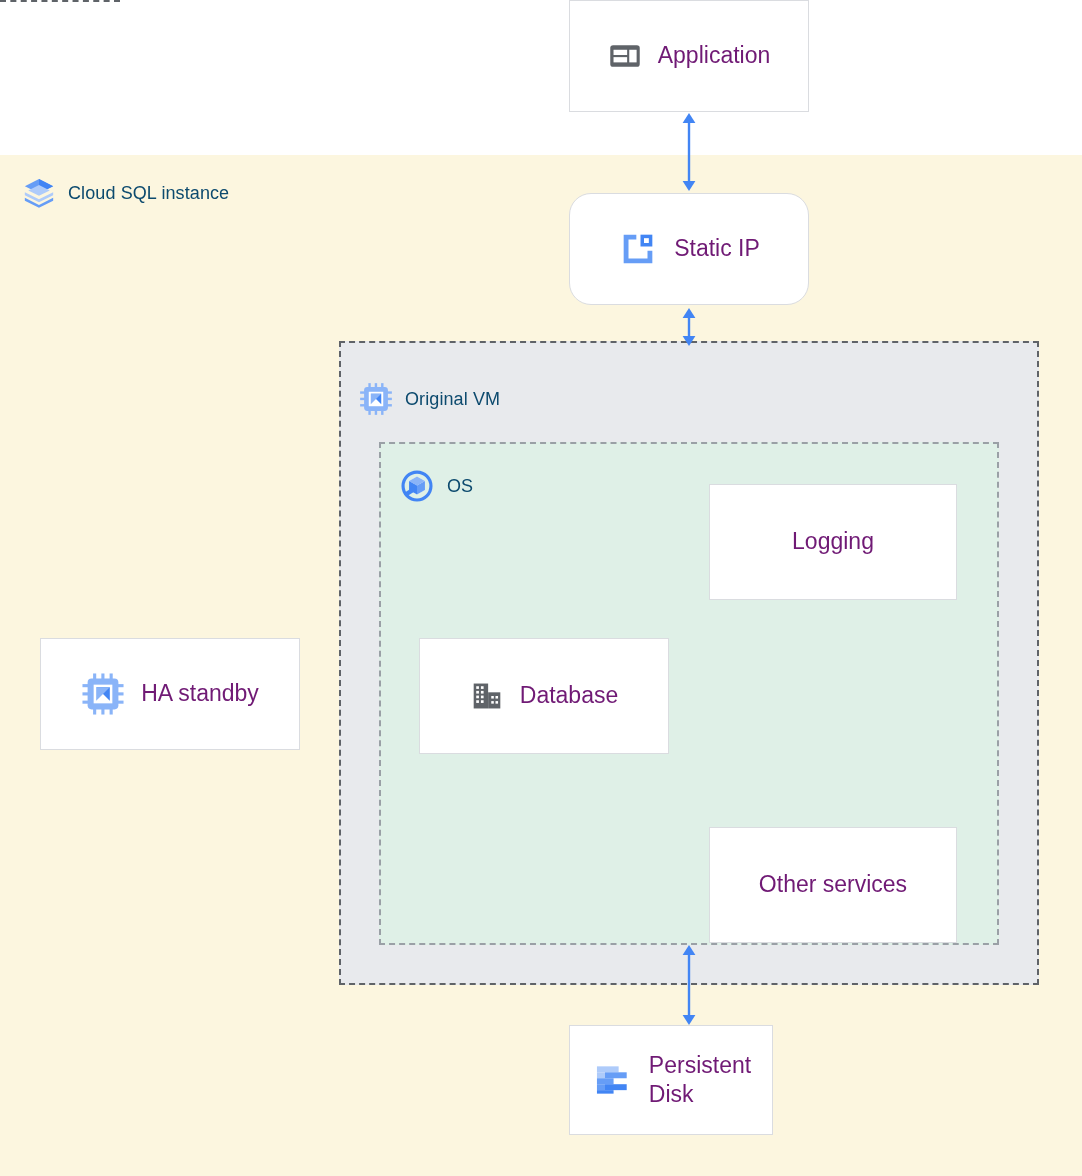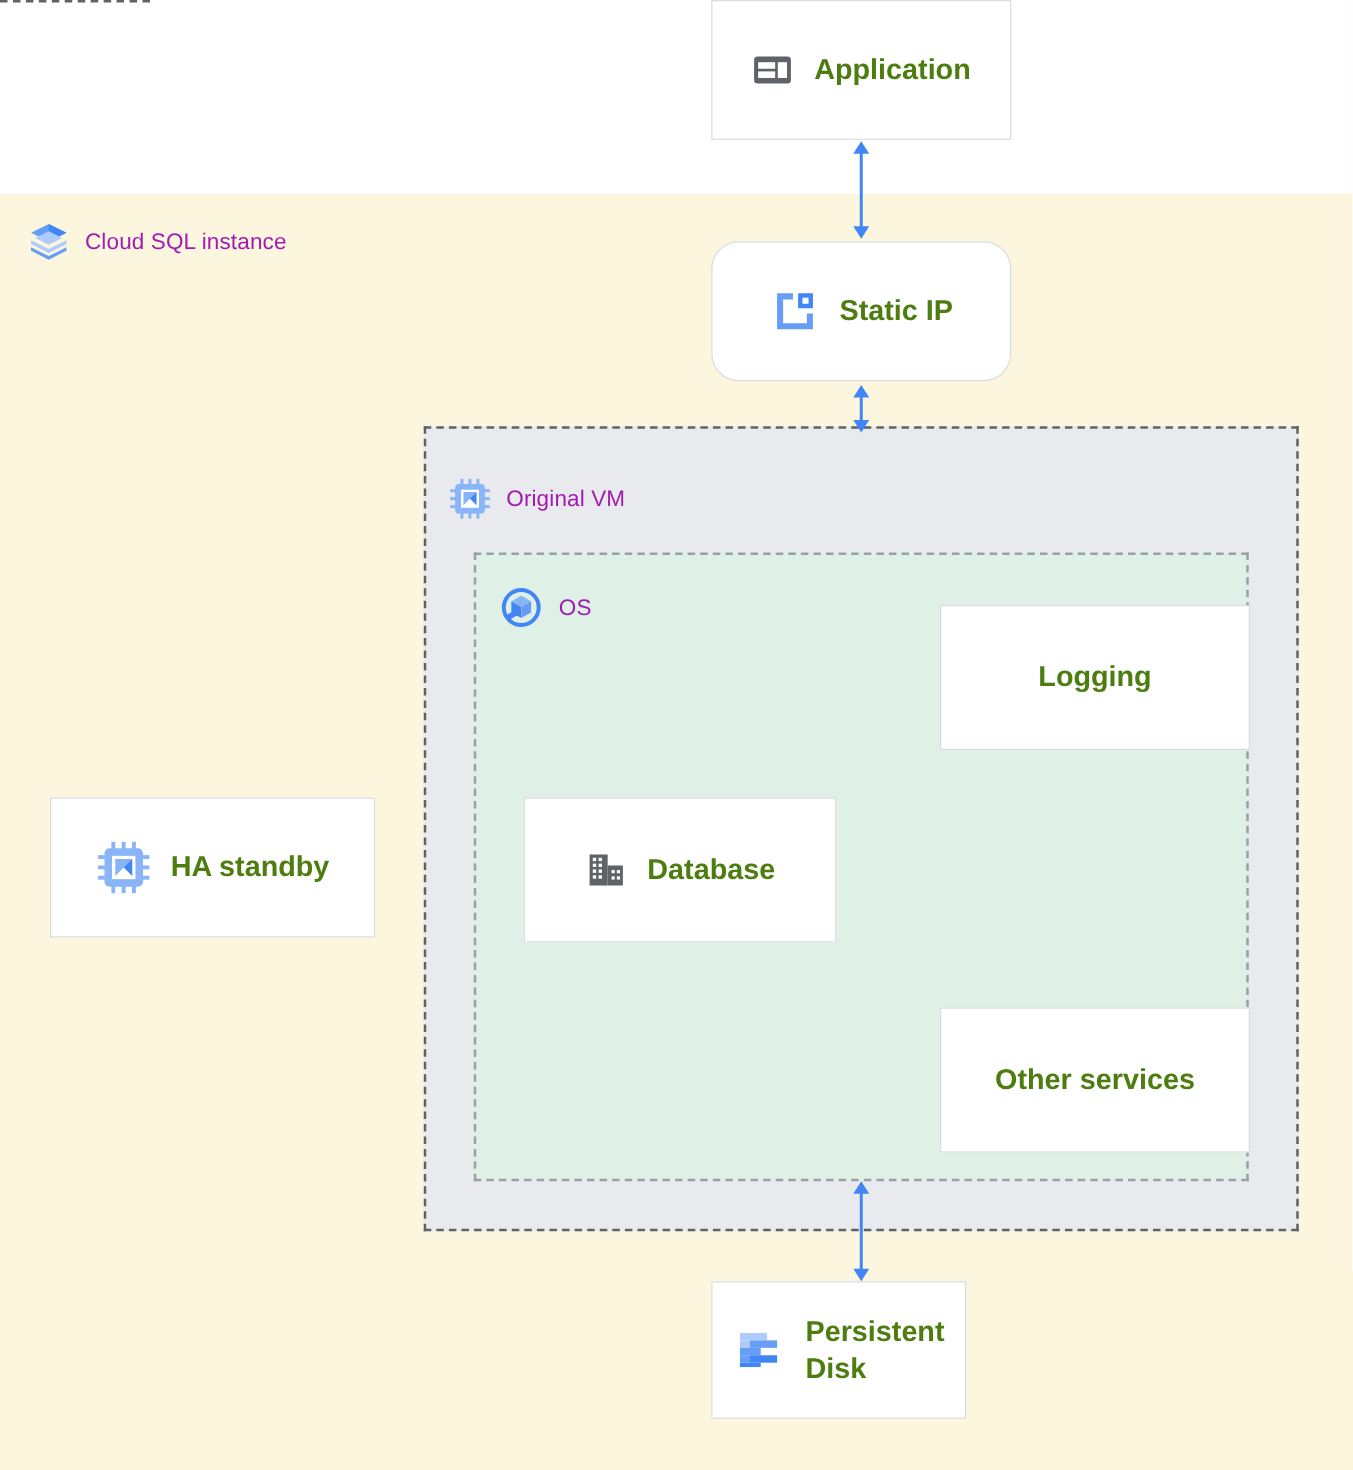--- a/index.html
+++ b/index.html
@@ -51,53 +51,52 @@
   
   .region-label {
     position: absolute;
     display: flex;
     align-items: center;
     gap: 12px;
     white-space: nowrap;
   }
   .region-label .rl-text {
     font-size: 18px;
-    color: #a21caf;
+    color: #0c4a6e;
     letter-spacing: .1px;
   }
   .label-cloudsql { left: 22px; top: 176px; }
   .label-vm { left: 359px; top: 382px; }
   .label-os { left: 399px; top: 468px; }
 
   
   .node {
     position: absolute;
     background: #ffffff;
     border: 1px solid #dadce0;
     box-sizing: border-box;
     display: flex;
     align-items: center;
     justify-content: center;
     gap: 16px;
   }
   .node .node-text {
     font-size: 23px;
-    color: #4d7c0f;
+    color: #701a75;
     line-height: 1.28;
-    font-weight: bold;
-  }
-  .node.center-only { justify-content: center; margin-left: 43px; }
+  }
+  .node.center-only { justify-content: center; }
   .node.with-icon { justify-content: center; }
 
   .node-application { left: 569px; top: 0px;    width: 240px; height: 112px; }
   .node-staticip    { left: 569px; top: 193px;  width: 240px; height: 112px; border-radius: 22px; }
   .node-logging     { left: 709px; top: 484px;  width: 248px; height: 116px; }
   .node-database    { left: 419px; top: 638px;  width: 250px; height: 116px; text-align: center; }
   .node-monitoring  { left: 709px; top: 638px;  width: 248px; height: 116px; }
-  .node-other       { left: 709px; top: 806px;  width: 248px; height: 116px; }
+  .node-other       { left: 709px; top: 827px;  width: 248px; height: 116px; }
   .node-hastandby   { left: 40px;  top: 638px;  width: 260px; height: 112px; }
   .node-pdisk       { left: 569px; top: 1025px; width: 204px; height: 110px; }
   .node-pdisk .node-text { text-align: left; }
 
   
   .conn { position: absolute; }
   .conn svg { display: block; overflow: visible; }
   .conn-app-staticip { left: 669px; top: 110px; }
   .conn-staticip-vm  { left: 669px; top: 305px; }
   .conn-os-pdisk     { left: 669px; top: 942px; }

